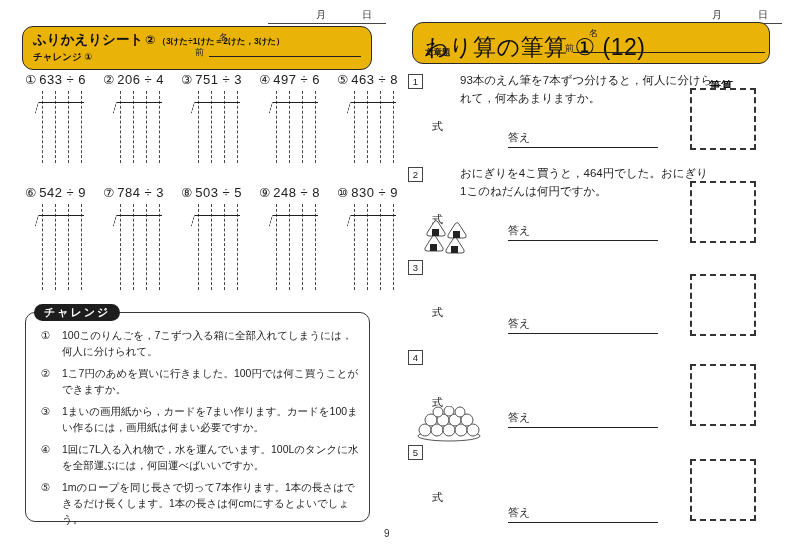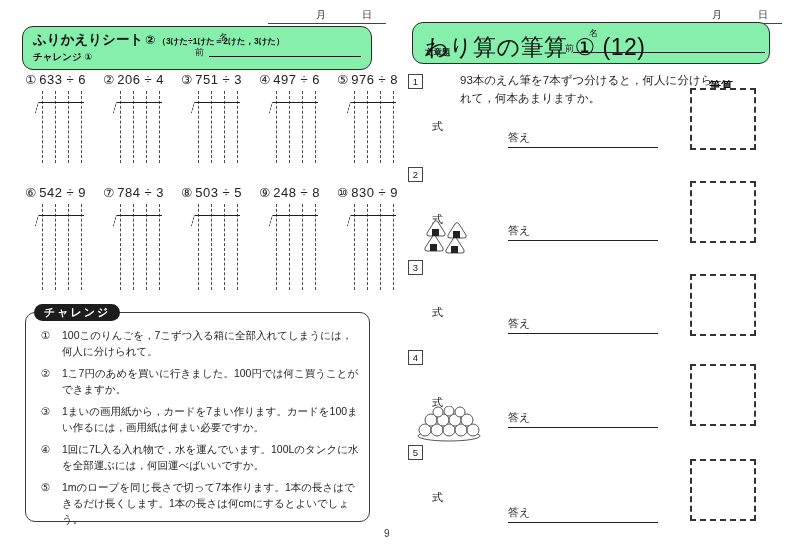--- a/index.html
+++ b/index.html
@@ -8,21 +8,21 @@
   .page.left{left:0;width:395px;}
   .page.right{left:400px;width:385px;}
 
   
   .dateline{position:absolute;display:flex;justify-content:flex-end;gap:36px;padding:0 14px 1px 0;
             border-bottom:1px solid #444;font-size:10px;color:#333;}
   .left .dateline{left:268px;top:8px;width:104px;}
   .right .dateline{left:262px;top:8px;width:106px;}
 
   
-  .hdrbox{position:absolute;border:1.6px solid #2a2a2a;border-radius:11px;background:#86efac;}
+  .hdrbox{position:absolute;border:1.6px solid #2a2a2a;border-radius:11px;background:#eab308;}
   .left .hdrbox{left:22px;top:26px;width:348px;height:42px;}
   .right .hdrbox{left:12px;top:22px;width:356px;height:40px;}
   .hdr-title-row{position:absolute;left:10px;top:4px;display:flex;align-items:baseline;gap:2px;white-space:nowrap;}
   .t1{font-weight:bold;font-size:13.5px;color:#111;}
   .t2{font-weight:bold;font-size:12px;color:#111;}
   .t3{font-weight:bold;font-size:8.5px;color:#111;}
   .hdr-sub{position:absolute;left:10px;bottom:5px;font-weight:bold;font-size:9.5px;color:#111;}
   .right .hdr-title-big{position:absolute;left:12px;top:9px;font-weight:normal;font-size:23px;letter-spacing:0.5px;color:#0d0d0d;white-space:nowrap;}
   .right .hdr-sub{left:12px;bottom:4px;font-size:8.5px;}
   .namef-top{position:absolute;font-size:9px;color:#222;}
@@ -156,21 +156,21 @@
           <i class="vl" style="left:13px"></i>
           <i class="vl" style="left:26px"></i>
           <i class="vl" style="left:39px"></i>
           <i class="bh"></i>
           <i class="bhook"></i>
         </div>
     </div>
     <div class="dcell">
       <div class="dexpr">
           <span class="cnum">⑤</span>
-          <span class="dtext">976 ÷ 8</span>
+          <span class="dtext">463 ÷ 8</span>
         </div>
       <div class="dgrid">
           <i class="vl" style="left:0"></i>
           <i class="vl" style="left:13px"></i>
           <i class="vl" style="left:26px"></i>
           <i class="vl" style="left:39px"></i>
           <i class="bh"></i>
           <i class="bhook"></i>
         </div>
     </div>
@@ -298,20 +298,21 @@
     </div>
     <div class="shiki">式</div>
     <div class="kotae"><span>答え</span></div>
     <div class="calclabel">筆算</div>
     <div class="calcbox"></div>
   </div>
 
   <div class="wprob wp2">
     <div class="wrow">
       <span class="numbox">2</span>
+      <div class="wtext">おにぎりを4こ買うと，464円でした。おにぎり1このねだんは何円ですか。</div>
     </div>
     <div class="shiki">式</div>
     <div class="kotae"><span>答え</span></div>
     <div class="calcbox"></div>
     <svg class="illus" width="50" height="36" viewBox="0 0 50 36">
       <g fill="#fff" stroke="#555" stroke-width="1">
         <path d="M10 3 Q12 0 14 3 L21 14 Q22 17 19 17 L5 17 Q2 17 3 14 Z"></path>
         <path d="M31 5 Q33 2 35 5 L42 16 Q43 19 40 19 L26 19 Q23 19 24 16 Z"></path>
         <path d="M8 18 Q10 15 12 18 L19 29 Q20 32 17 32 L3 32 Q0 32 1 29 Z"></path>
         <path d="M29 20 Q31 17 33 20 L40 31 Q41 34 38 34 L24 34 Q21 34 22 31 Z"></path>

